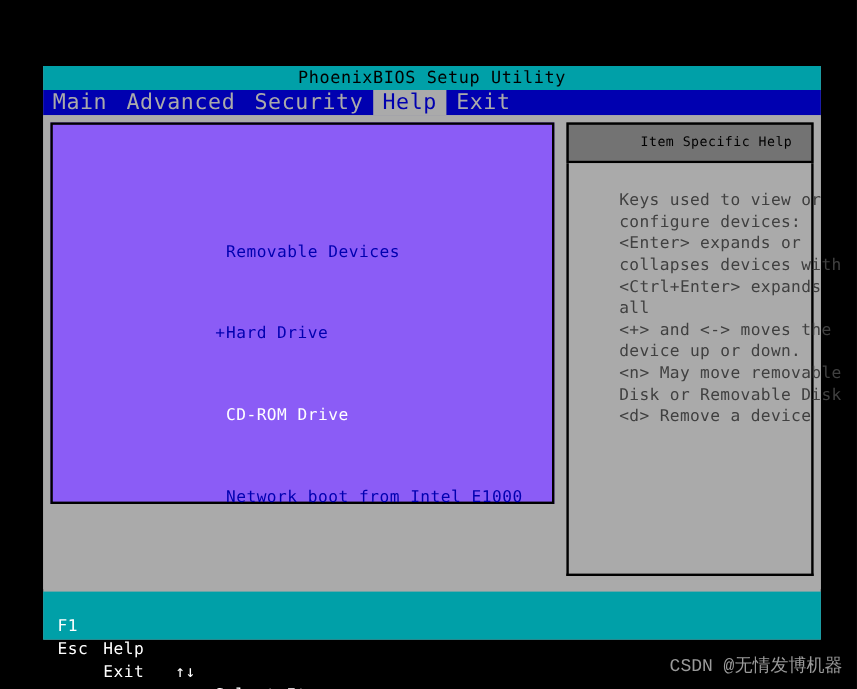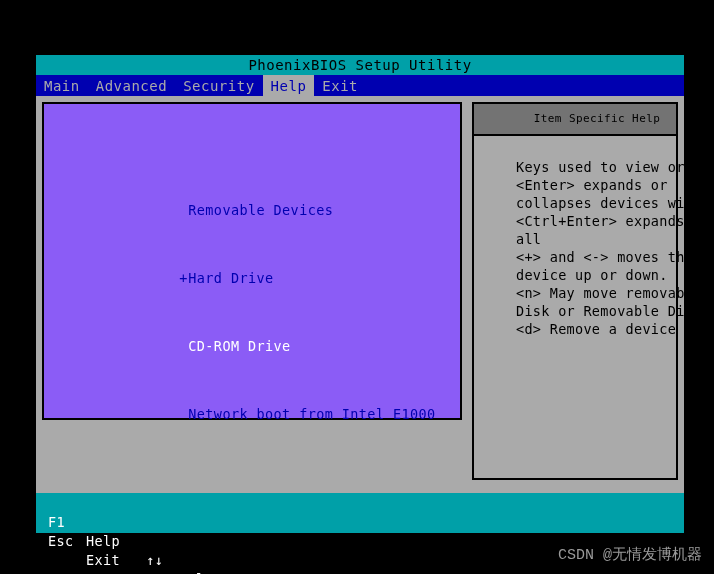--- a/index.html
+++ b/index.html
@@ -35,21 +35,21 @@
     letter-spacing: 0.5px;
     white-space: pre;
   }
 
   
   #menu-bar {
     height: 21px;
     background: #0000b0;
     display: flex;
     align-items: stretch;
-    font-size: 14px;
+    font-size: 18px;
     white-space: pre;
   }
   .menu-tab {
     display: flex;
     align-items: center;
     justify-content: center;
     color: #aaaaaa;
     padding: 0 8px;
     letter-spacing: 0.5px;
   }
@@ -126,21 +126,21 @@
   }
   #help-body {
     box-sizing: border-box;
     height: 344px;
     border: 2px solid #000000;
     border-top: 0;
     background: #aaaaaa;
     padding: 22px 0 0 10px;
   }
   .help-line {
-    color: #000000;
+    color: #404040;
     font-size: 13.5px;
     line-height: 18px;
     height: 18px;
     white-space: pre;
     letter-spacing: 0.3px;
     padding-left: 32px;
   }
 
   
   #key-bar {
@@ -235,20 +235,21 @@
 
       </div>
     </div>
 
     <div id="panel-gap"></div>
 
     <div id="help-panel">
       <div id="help-header">Item Specific Help</div>
       <div id="help-body">
         <div class="help-line">Keys used to view or</div>
+        <div class="help-line">configure devices:</div>
         <div class="help-line">&lt;Enter&gt; expands or</div>
         <div class="help-line">collapses devices with</div>
         <div class="help-line">&lt;Ctrl+Enter&gt; expands</div>
         <div class="help-line">all</div>
         <div class="help-line">&lt;+&gt; and &lt;-&gt; moves the</div>
         <div class="help-line">device up or down.</div>
         <div class="help-line">&lt;n&gt; May move removable</div>
         <div class="help-line">Disk or Removable Disk</div>
         <div class="help-line">&lt;d&gt; Remove a device</div>
       </div>

